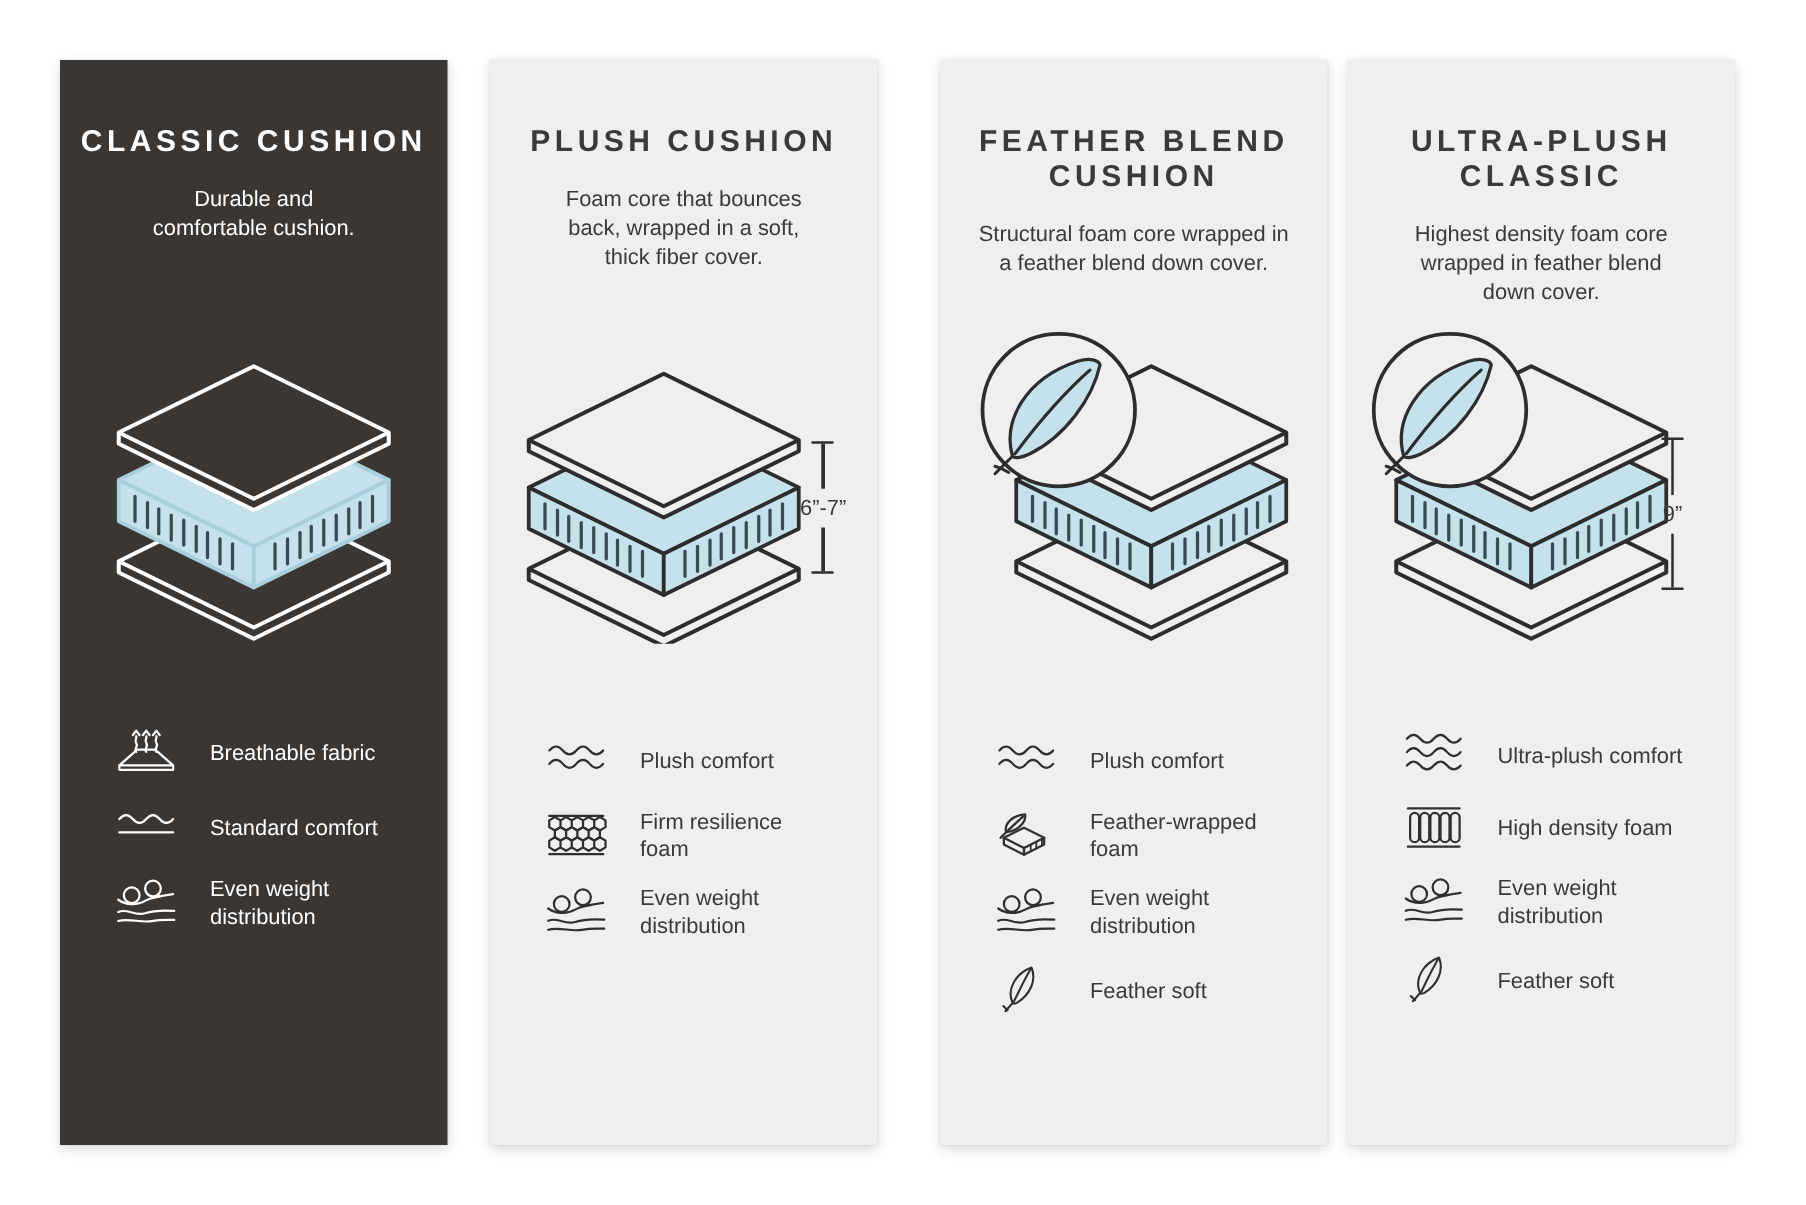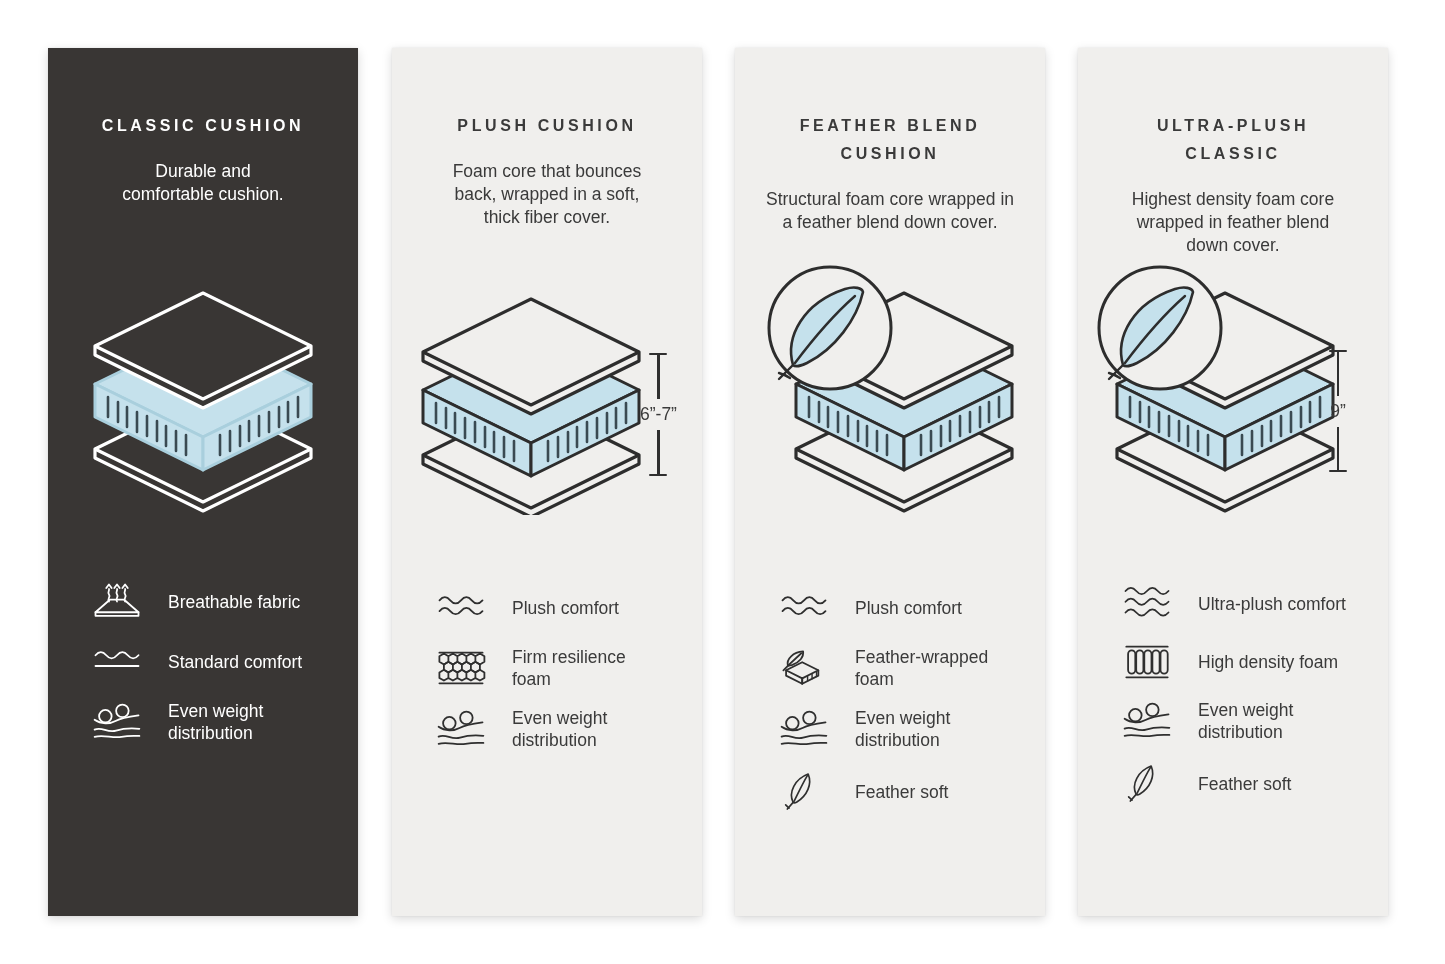--- a/index.html
+++ b/index.html
@@ -9,24 +9,24 @@
     -webkit-font-smoothing:antialiased;
   }
   .board{position:relative;width:1445px;height:964px;overflow:hidden;}
   .panel{
     position:absolute;top:48px;width:310px;height:868px;
     box-shadow:0 3px 10px rgba(0,0,0,.15), 0 0 2px rgba(0,0,0,.08);
     box-sizing:border-box;padding-top:52px;
   }
   .panel--dark{ --pbg:#393634; --line:#ffffff; --foamline:#a9cfdd; --text:#ffffff; --icon:#ffffff; background:var(--pbg); color:var(--text);}
   .panel--light{--pbg:#f0efed; --line:#2d2d2d; --foamline:#2d2d2d; --text:#3a3a3a; --icon:#2f2f2f; background:var(--pbg); color:var(--text);}
-  .p1{left:48px;} .p2{left:392px;} .p3{left:735px;} .p4{left:1078px;}
+  .p1{left:48px;} .p2{left:392px;} .p3{left:752px;} .p4{left:1078px;}
 
   .title{
-    margin:12px;text-align:center;font-size:16px;font-weight:bold;
+    margin:0;text-align:center;font-size:24px;font-weight:bold;
     letter-spacing:3.6px;line-height:28px;white-space:pre-line;
   }
   .desc{
     margin:20px auto 0;text-align:center;font-size:17.5px;line-height:23px;
     white-space:pre-line;max-width:290px;
   }
   .art{position:absolute;top:215px;left:0;width:310px;height:258px;}
   .art svg{display:block;margin:0 auto;}
 
   
@@ -133,21 +133,21 @@
           <path class="plate-inner" d="M-108 156 L0 209 L108 156"></path>
           <path class="foam" d="M0 38 L108 91 L0 144 L-108 91 Z"></path>
           <path class="foam" d="M-108 91 L0 144 L0 177 L-108 124 Z"></path>
           <path class="foam" d="M108 91 L0 144 L0 177 L108 124 Z"></path>
           <path class="hatch" d="M-95 104V124M-85 109V129M-76 114V134M-66 119V139M-56 123V143M-46 128V148M-37 133V153M-27 138V158M-17 142V162"></path>
           <path class="hatch" d="M17 142V162M27 138V158M37 133V153M46 128V148M56 123V143M66 119V139M76 114V134M85 109V129M95 104V124"></path>
           <path class="plate" d="M0 0 L108 53 L108 62 L0 115 L-108 62 L-108 53 Z"></path>
           <path class="plate-inner" d="M-108 53 L0 106 L108 53"></path>
         </g>
       </svg>
-      <div class="dim" style="left:248px;top:90px;height:123px;">
+      <div class="dim" style="left:248px;top:90px;height:106px;">
         <span class="cap"></span>
         <span class="rule"></span>
         <span class="val">6”-7”</span>
         <span class="rule"></span>
         <span class="cap"></span>
       </div>
     </div>
 
     <div class="features">
       <div class="feature">

